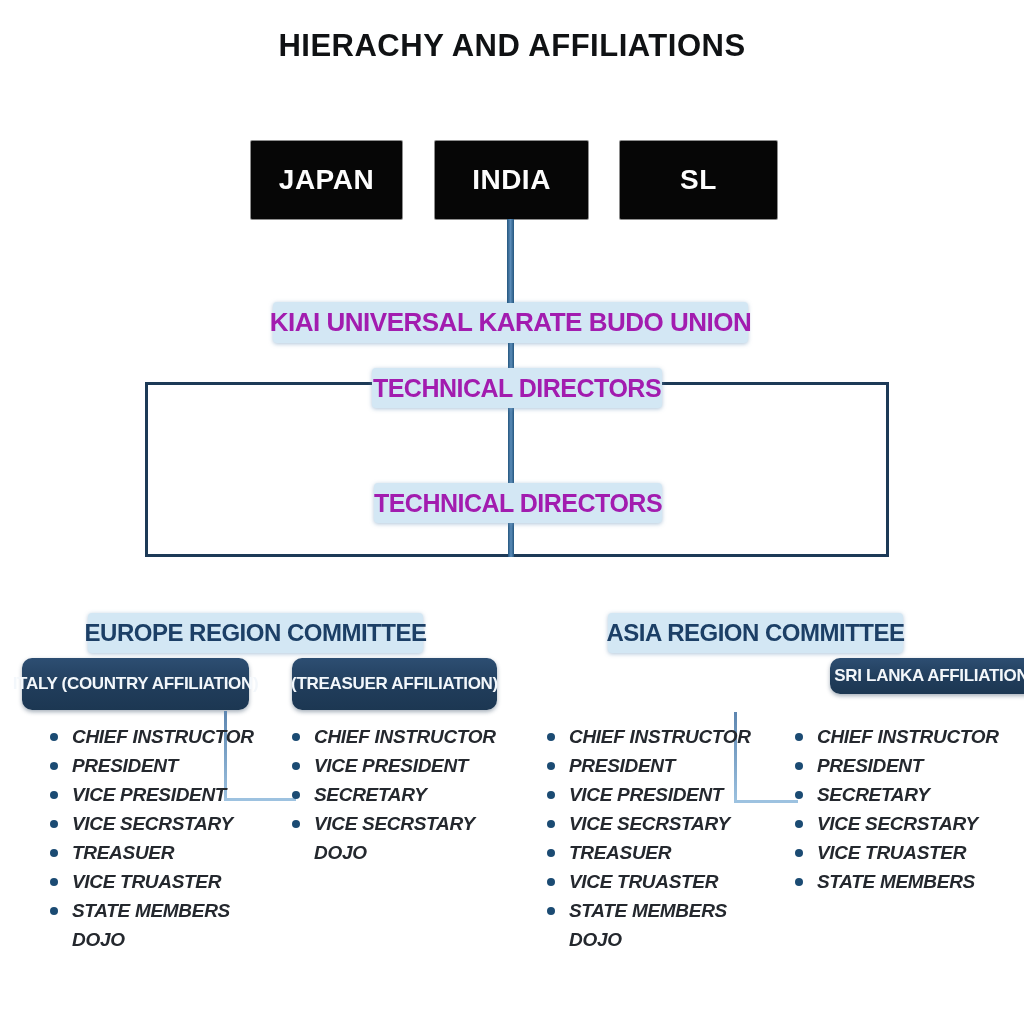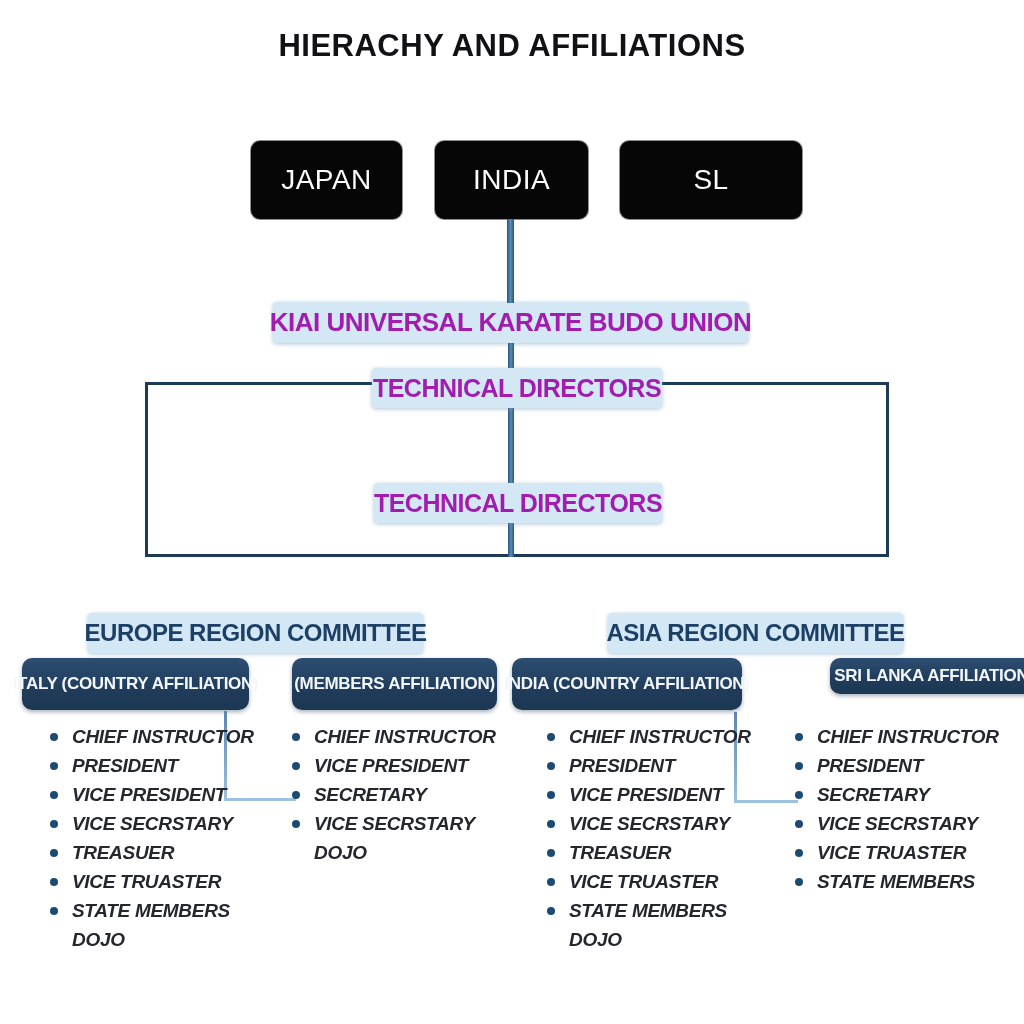--- a/index.html
+++ b/index.html
@@ -17,22 +17,22 @@
     position:absolute; display:flex; align-items:center; justify-content:center;
     background:#d3e7f4; border-radius:4px; white-space:nowrap;
     box-shadow:0 1px 4px rgba(110,150,185,0.55);
     font-weight:700; letter-spacing:-0.5px;
   }
   .txt-navy { color:#1c3f66; }
   .txt-dark { color:#a21caf; }
 
   .box-black {
     position:absolute; display:flex; align-items:center; justify-content:center;
-    background:#060606; color:#fdfdfd; border-radius:10px;
-    font-size:28px; font-weight:400; letter-spacing:0.5px;
+    background:#060606; color:#fdfdfd; border-radius:2px;
+    font-size:28px; font-weight:700; letter-spacing:0.5px;
     border:1px solid rgba(255,255,255,0.55);
   }
 
   .box-navy {
     position:absolute; display:flex; align-items:center; justify-content:center;
     background:linear-gradient(180deg,#2d4e72 0%,#203c5a 60%,#1c3752 100%);
     color:#f3f7fb; border-radius:10px; white-space:nowrap;
     font-size:17px; font-weight:700; letter-spacing:-0.3px;
     box-shadow:0 2px 4px rgba(30,55,80,0.4);
   }
@@ -66,39 +66,38 @@
 </head>
 <body>
 
 <div id="stage">
 
   <div class="title">HIERACHY AND AFFILIATIONS</div>
 
 
   <div class="box-black" style="left:250px; top:140px; width:153px; height:80px;">JAPAN</div>
   <div class="box-black" style="left:434px; top:140px; width:155px; height:80px;">INDIA</div>
-  <div class="box-black" style="left:619px; top:140px; width:184px; height:80px;">SL</div>
+  <div class="box-black" style="left:619px; top:140px; width:159px; height:80px;">SL</div>
 
   <div class="vline" style="left:507px; top:219px; height:84px;"></div>
 
   <div class="box-light txt-dark" style="left:273px; top:302px; width:475px; height:41px; font-size:26px;">KIAI UNIVERSAL KARATE BUDO UNION</div>
 
   <div class="vline" style="left:508px; top:343px; width:6px; height:214px;"></div>
 
   <div class="outline-rect"></div>
 
   <div class="box-light txt-dark tech" style="left:372px; top:368px; width:290px; height:40px; font-size:25px;">TECHNICAL DIRECTORS</div>
   <div class="box-light txt-dark tech" style="left:374px; top:483px; width:288px; height:40px; font-size:25px;">TECHNICAL DIRECTORS</div>
 
   <div class="box-light txt-navy" style="left:88px; top:613px; width:335px; height:40px; font-size:24px;">EUROPE REGION COMMITTEE</div>
   <div class="box-light txt-navy" style="left:608px; top:613px; width:295px; height:40px; font-size:24px;text-align:right;">ASIA REGION COMMITTEE</div>
 
   <div class="box-navy" style="left:22px; top:658px; width:227px; height:52px;text-align:right;">ITALY (COUNTRY AFFILIATION)</div>
-  <div class="box-navy" style="left:292px; top:658px; width:205px; height:52px;">(MEMBERS AFFILIATION)</div>
-  <div class="box-navy" style="left:512px; top:658px; width:230px; height:52px;">INDIA (COUNTRY AFFILIATION)</div>
+  <div class="box-navy" style="left:292px; top:658px; width:205px; height:52px;">(TREASUER AFFILIATION)</div>
   <div class="box-navy" style="left:830px; top:658px; width:208px; height:36px;">SRI LANKA  AFFILIATION)</div>
 
   <div class="elbow-v" style="left:224px; top:711px; height:90px;"></div>
   <div class="elbow-h" style="left:224px; top:798px; width:72px;"></div>
   <div class="elbow-v" style="left:734px; top:712px; height:91px;"></div>
   <div class="elbow-h" style="left:734px; top:800px; width:64px;"></div>
 
   <ul class="roster" style="left:48px; top:722px;">
     <li>CHIEF INSTRUCTOR</li>
     <li>PRESIDENT</li>

